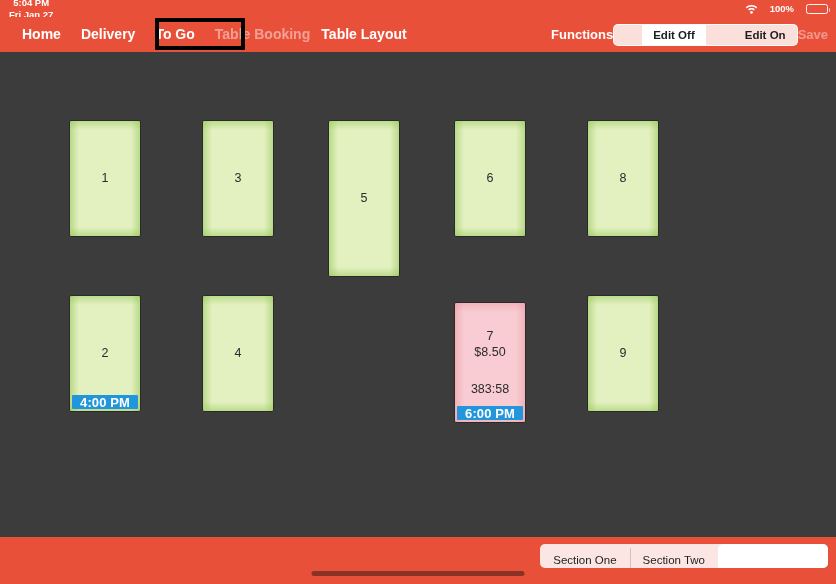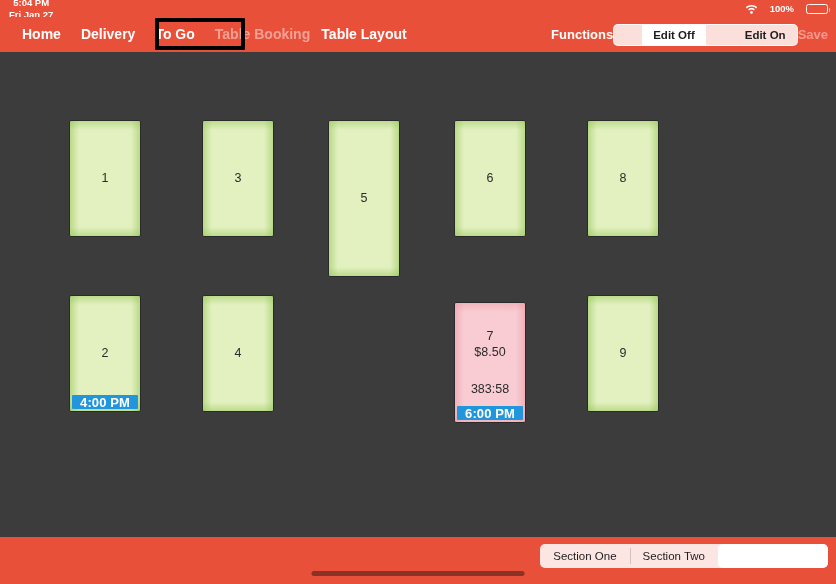--- a/index.html
+++ b/index.html
@@ -283,21 +283,21 @@
     display: flex;
     align-items: stretch;
     height: 24px;
     background: rgba(255,255,255,0.86);
     border-radius: 5px;
     overflow: hidden;
   }
   .section-item {
     font-size: 11.5px;
     color: #1d1d1f;
-    padding: 8px 13px;
+    padding: 16px 13px;
     min-width: 48px;
     display: flex;
     align-items: center;
     justify-content: center;
     cursor: pointer;
     white-space: nowrap;
     position: relative;
     background: transparent;
   }
   .section-item + .section-item::before {

